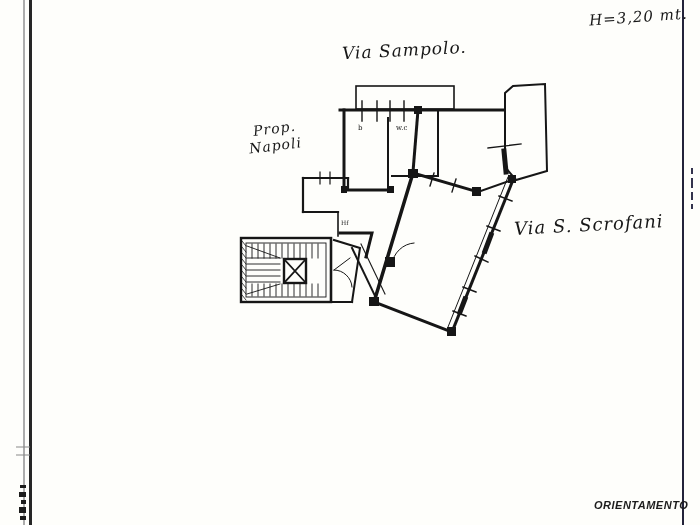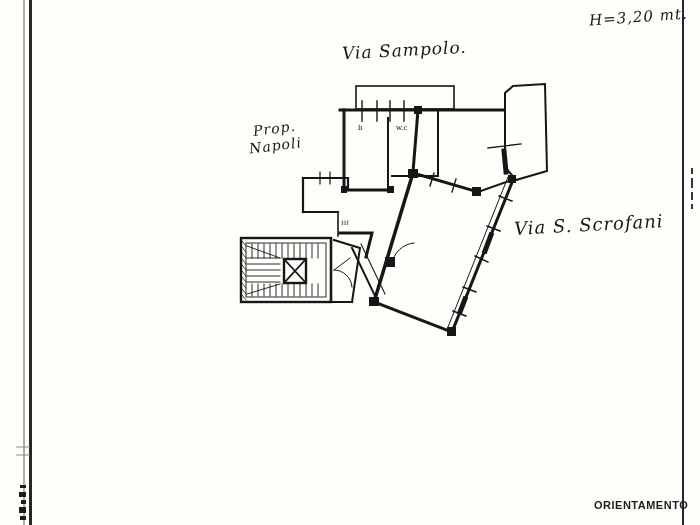--- a/index.html
+++ b/index.html
@@ -13,21 +13,21 @@
     font-family:"DejaVu Serif", serif;white-space:nowrap;
     letter-spacing:1px;
   }
   .hw-top{left:342px;top:40px;font-size:17px;transform:rotate(-3deg);}
   .hw-h{left:589px;top:8px;font-size:15px;transform:rotate(-4deg);}
   .hw-prop{left:254px;top:120px;font-size:14px;transform:rotate(-7deg);line-height:17px;}
   .hw-prop .l2{margin-left:-6px;display:block;}
   .hw-right{left:514px;top:214px;font-size:18px;transform:rotate(-3deg);}
   .orient{
     position:absolute;left:594px;top:499px;font-size:11px;color:#1d1d1d;
-    font-family:"Liberation Sans", sans-serif;font-weight:bold;
+    font-family:"Liberation Sans", sans-serif;font-weight:bold;font-style:italic;
     letter-spacing:0.5px;white-space:nowrap;
   }
   .vline{position:absolute;top:0;height:525px;}
   .gray-line{left:23px;width:2px;background:#adadad;}
   .black-line{left:29px;width:3px;background:#262626;}
   .right-line{left:682px;width:2px;background:#23233a;}
 </style>
 </head>
 <body>
 

